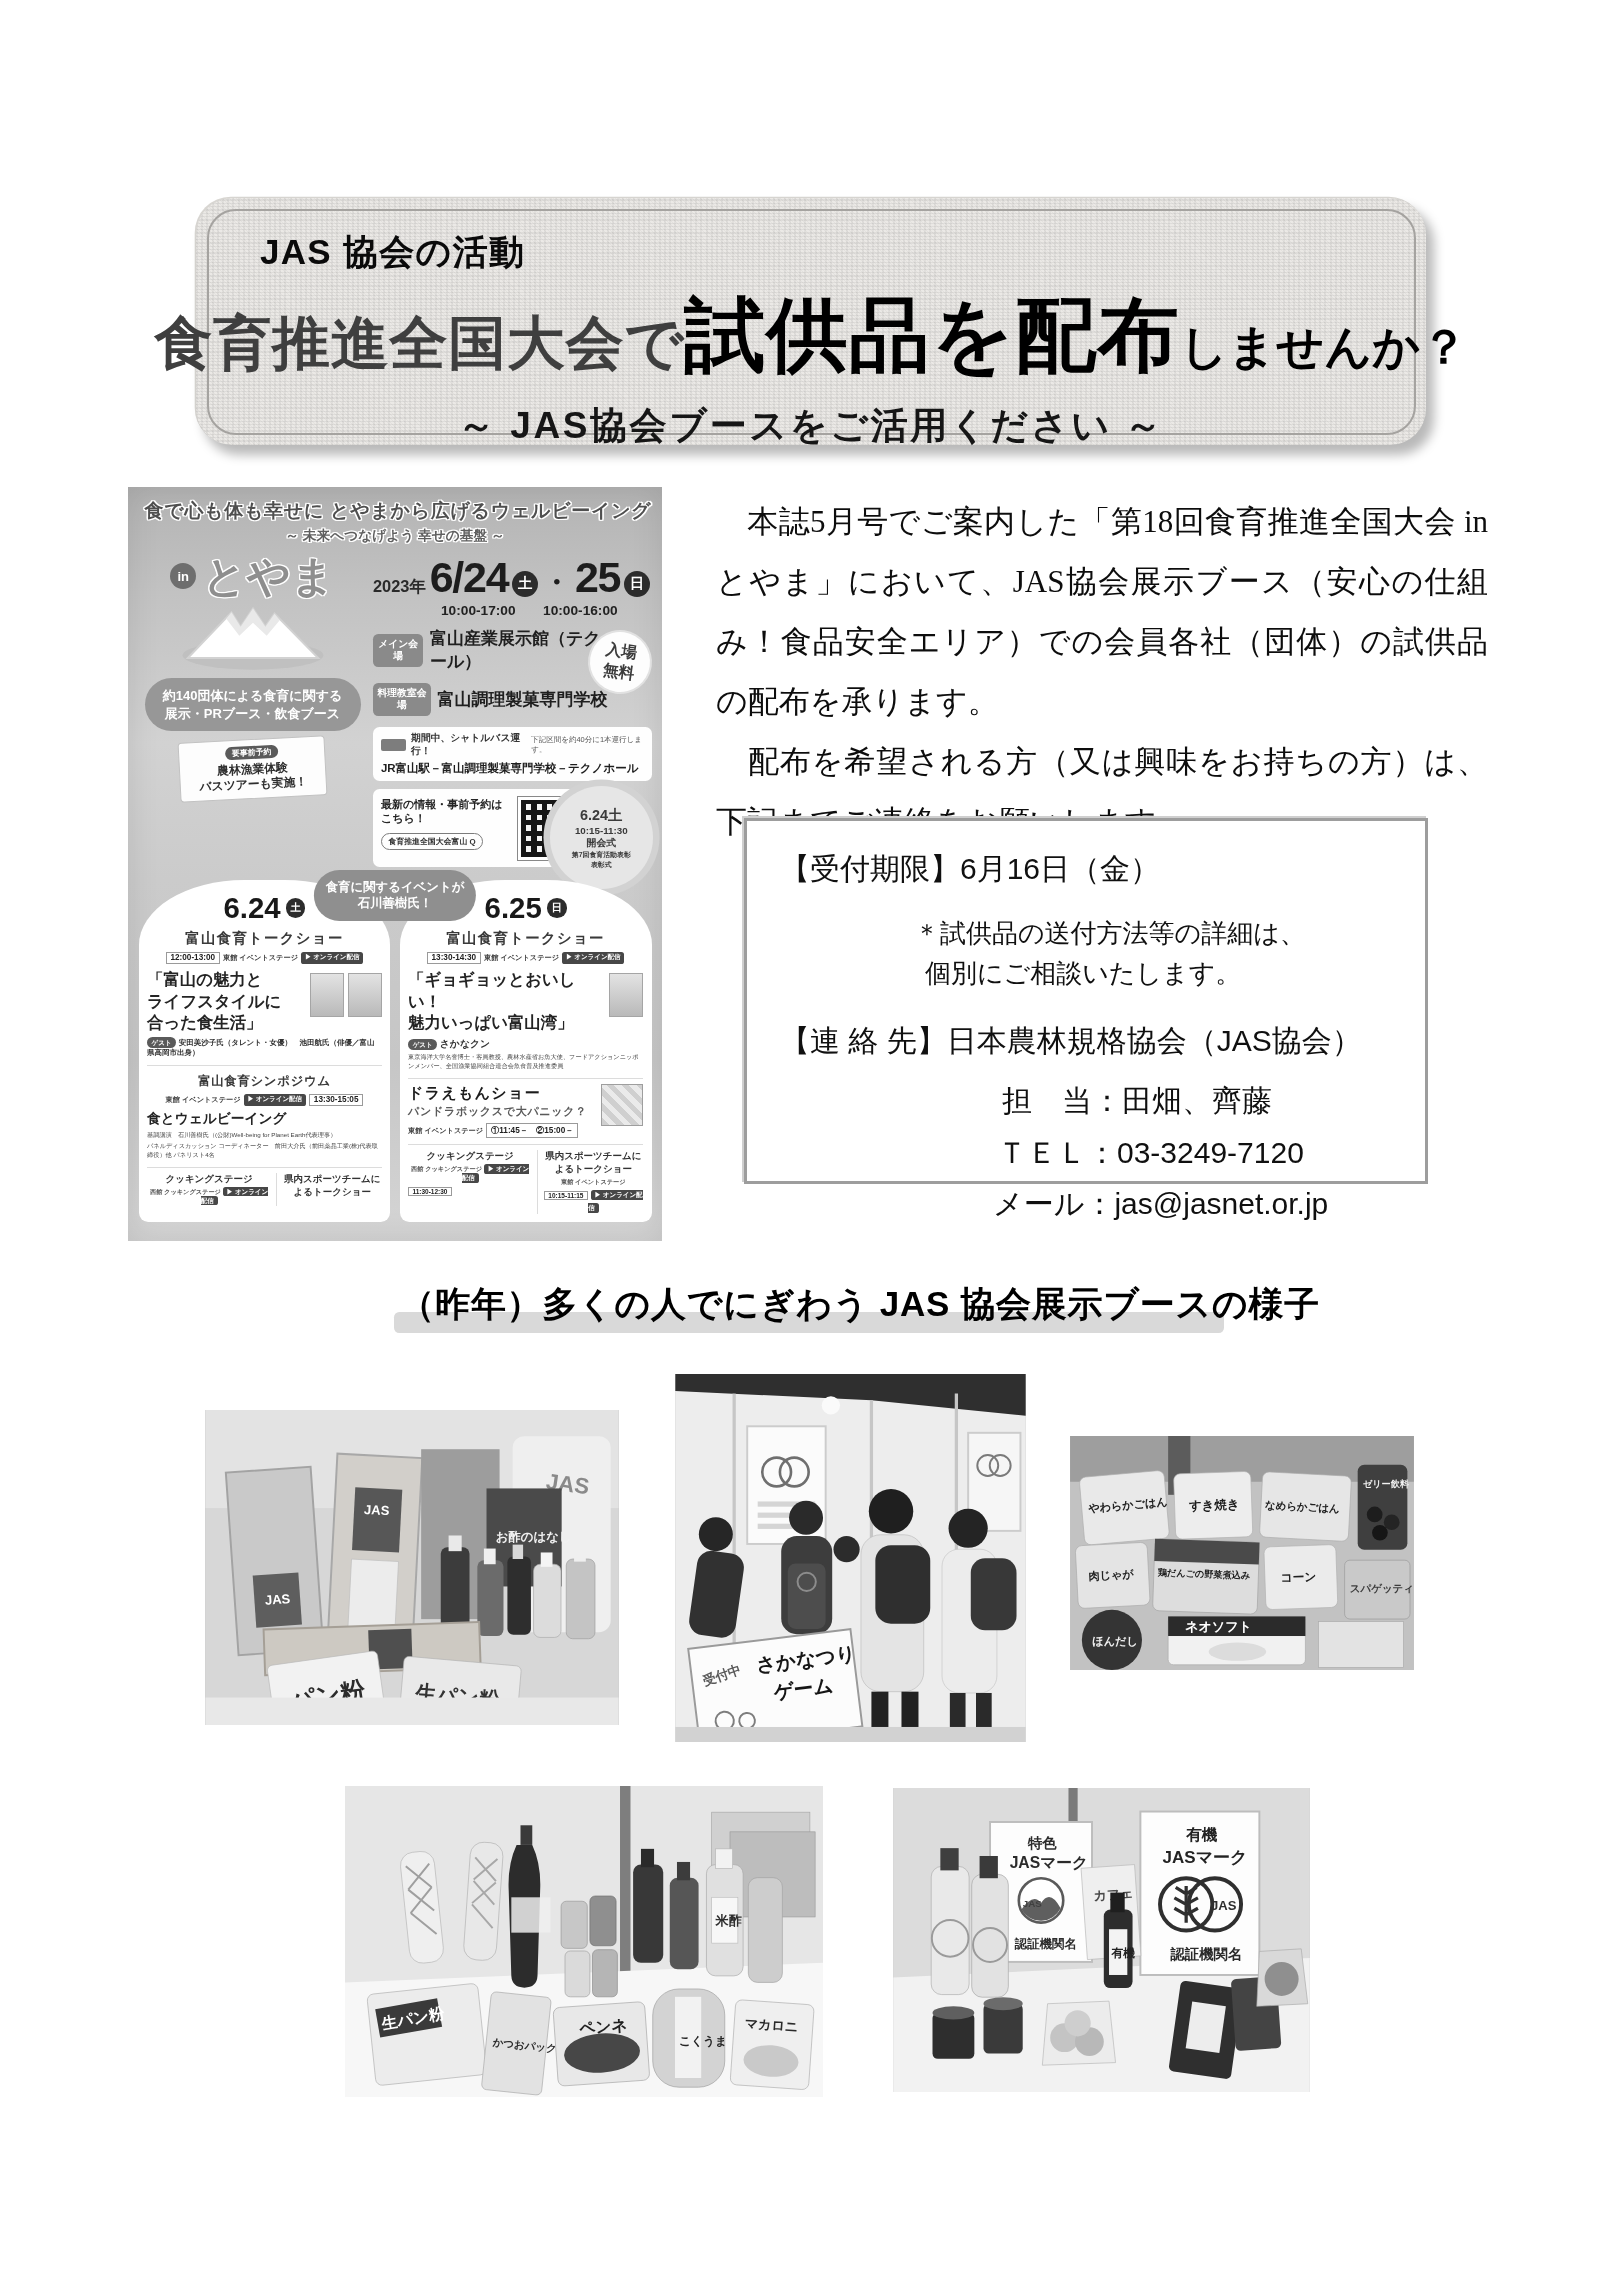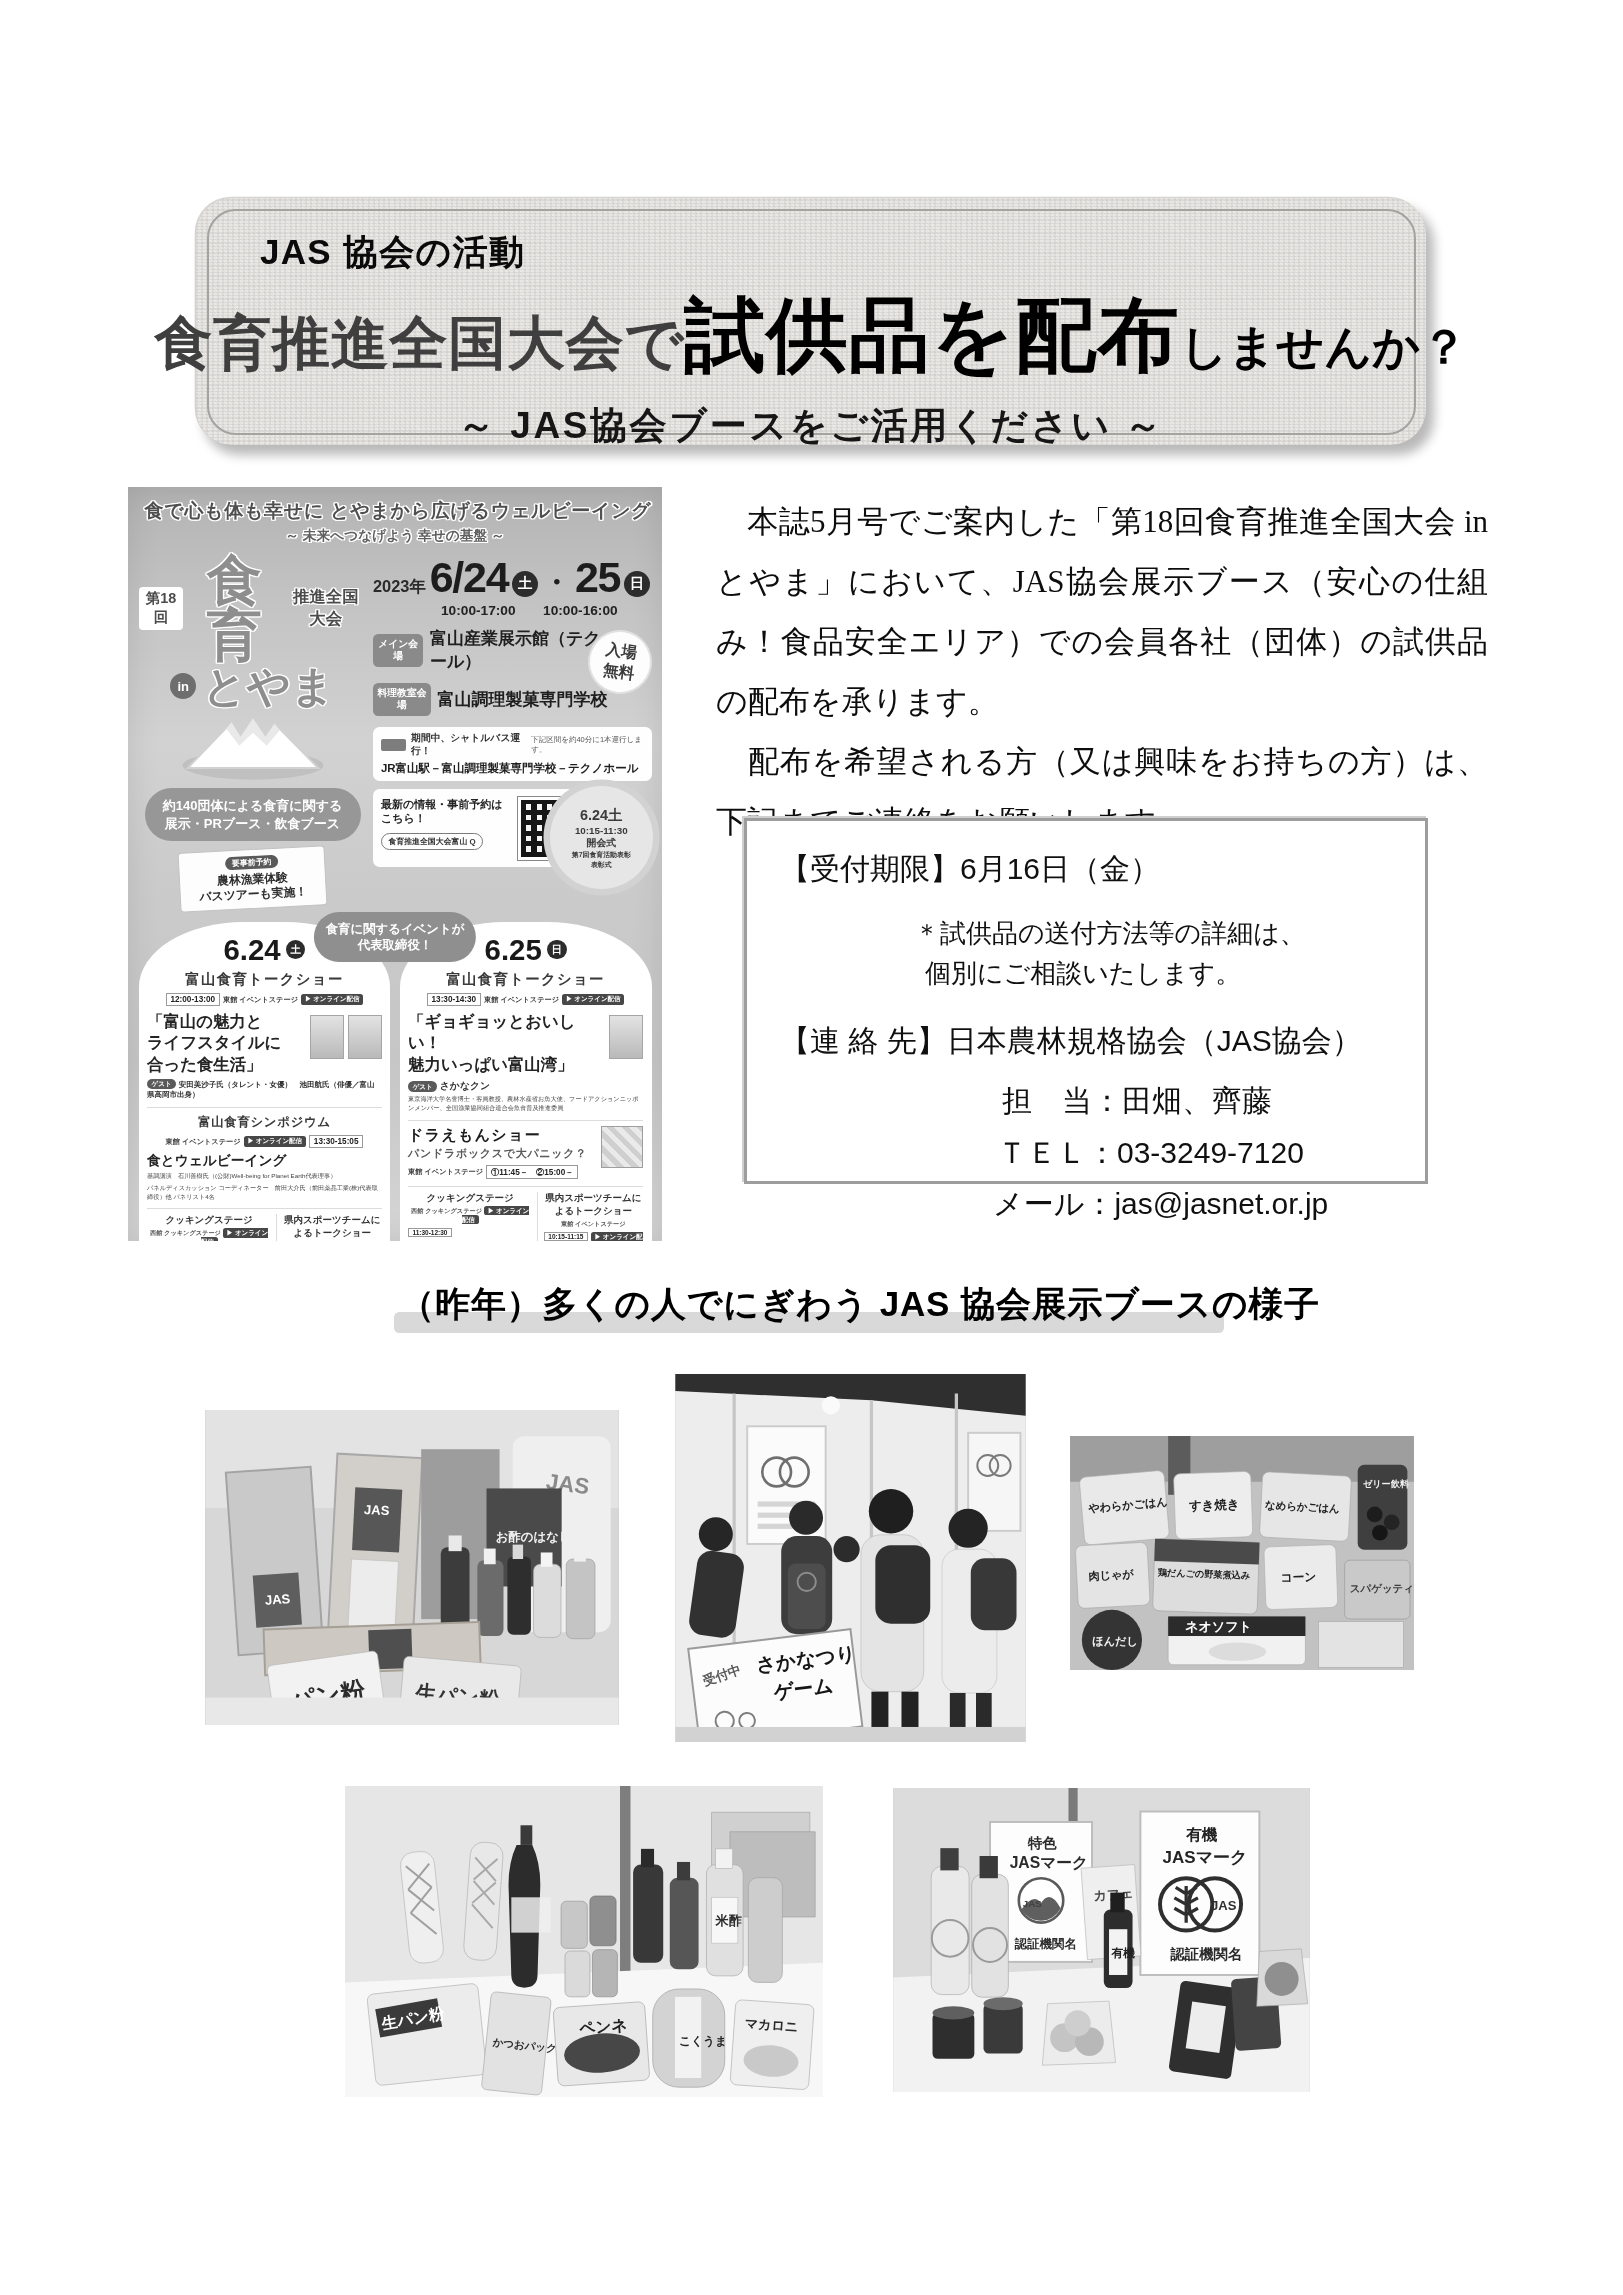--- a/index.html
+++ b/index.html
@@ -148,25 +148,20 @@
     </div>
     <div class="h-subtitle">～ JAS協会ブースをご活用ください ～</div>
   </div>
 
   <div class="abs flyer">
     <div class="fl-tagline outline-w">食で心も体も幸せに とやまから広げるウェルビーイング</div>
     <div class="fl-tagline2 outline-w">～ 未来へつなげよう 幸せの基盤 ～</div>
 
     <div class="fl-mid">
       <div class="fl-logo">
-        <div class="fl-ed-row">
-          <span class="fl-ed">第18回</span>
-          <span class="fl-big outline-w">食育</span>
-          <span class="fl-sub outline-w">推進全国大会</span>
-        </div>
         <div class="fl-in-row">
           <span class="fl-in">in</span>
           <span class="fl-place outline-w">とやま</span>
         </div>
         <svg width="164" height="73" viewBox="0 0 250 112">
           <ellipse cx="125" cy="88" rx="108" ry="22" fill="#c0c0c0"></ellipse>
           <path d="M25 92 L92 22 L106 44 L125 16 L144 44 L158 24 L225 92 Z" fill="#ffffff" stroke="#d2d2d2" stroke-width="3"></path>
           <path d="M92 22 L106 44 L125 16 L144 44 L158 24 L166 34 L146 58 L125 38 L104 58 L84 32 Z" fill="#e9e9e9"></path>
         </svg>
         <div class="fl-booth-bubble">
@@ -228,21 +223,21 @@
           <span class="ob-l1">開会式</span>
           <span class="ob-l2">第7回食育活動表彰</span>
           <span class="ob-l2">表彰式</span>
         </div>
       </div>
     </div>
 
     <div class="fl-cards">
       <div class="center-bubble">
         <span>食育に関するイベントが</span><br>
-        <span>代表取締役！</span>
+        <span>石川善樹氏！</span>
       </div>
 
       <div class="day-card">
         <div class="dc-date-row">
           <span class="dc-date">6.24</span>
           <span class="dc-badge">土</span>
         </div>
         <div class="dc-talk-title">富山食育トークショー</div>
         <div class="dc-chiprow">
           <span class="time-chip">12:00-13:00</span>

